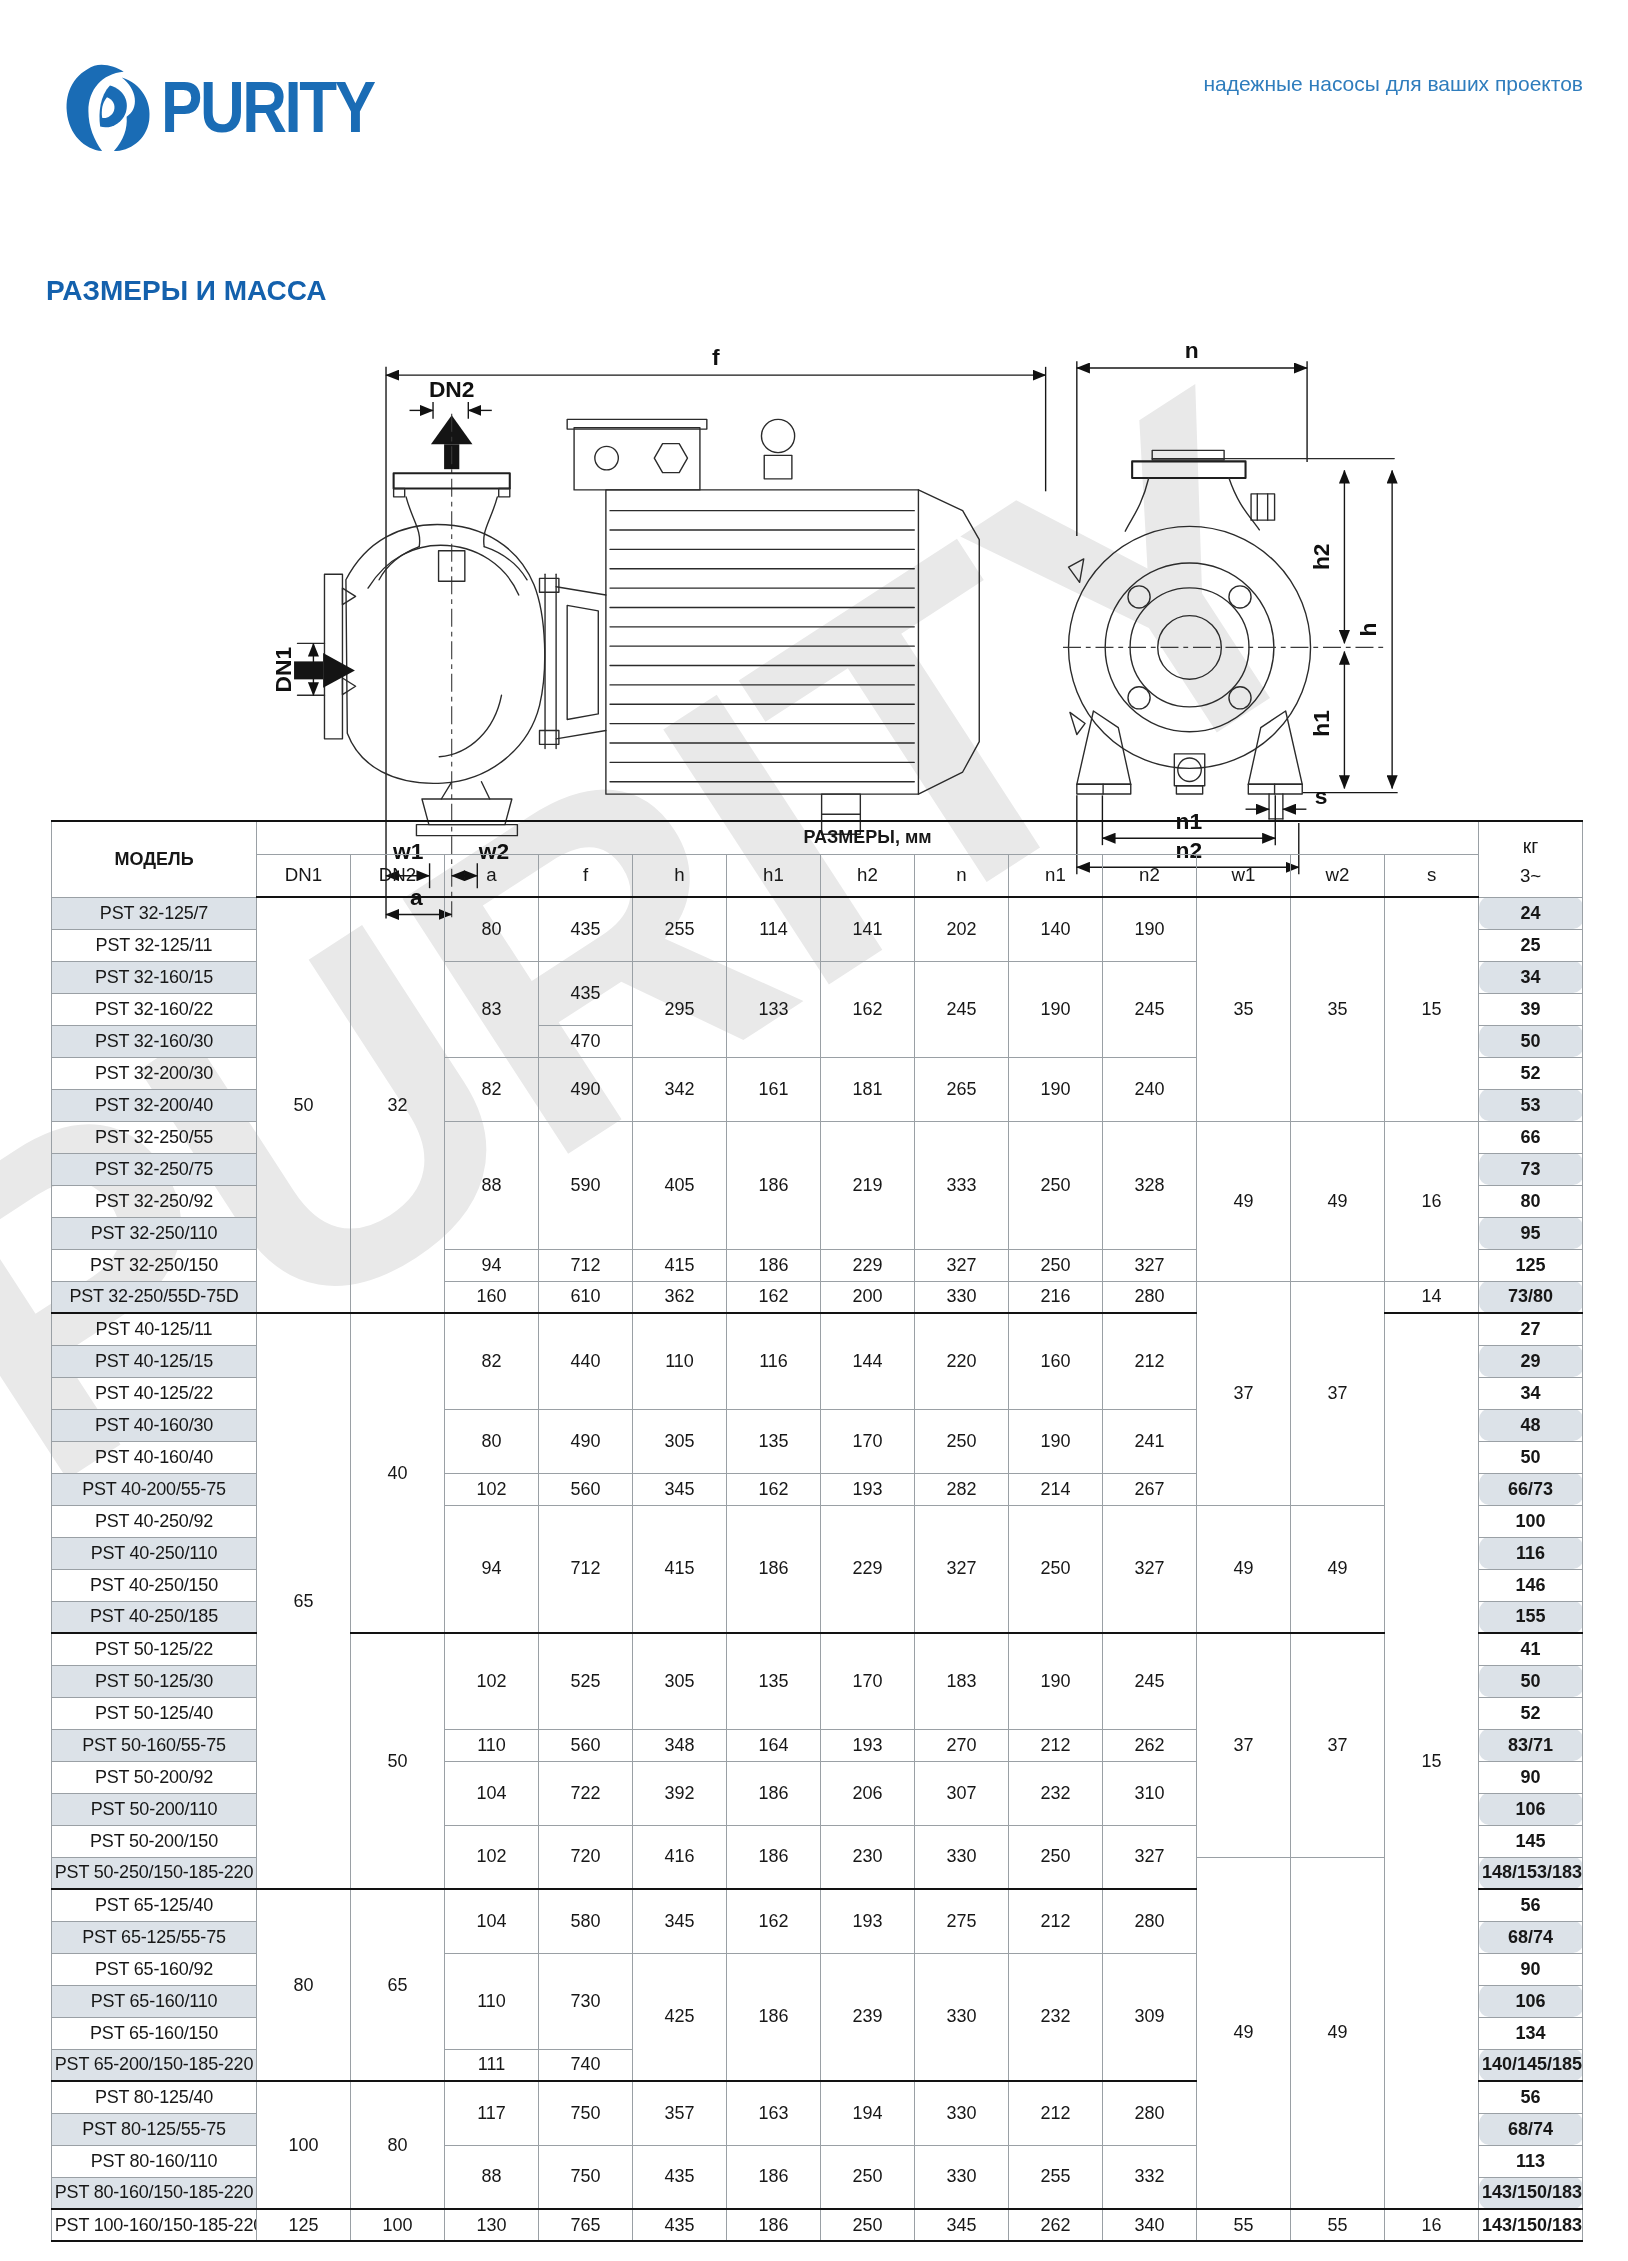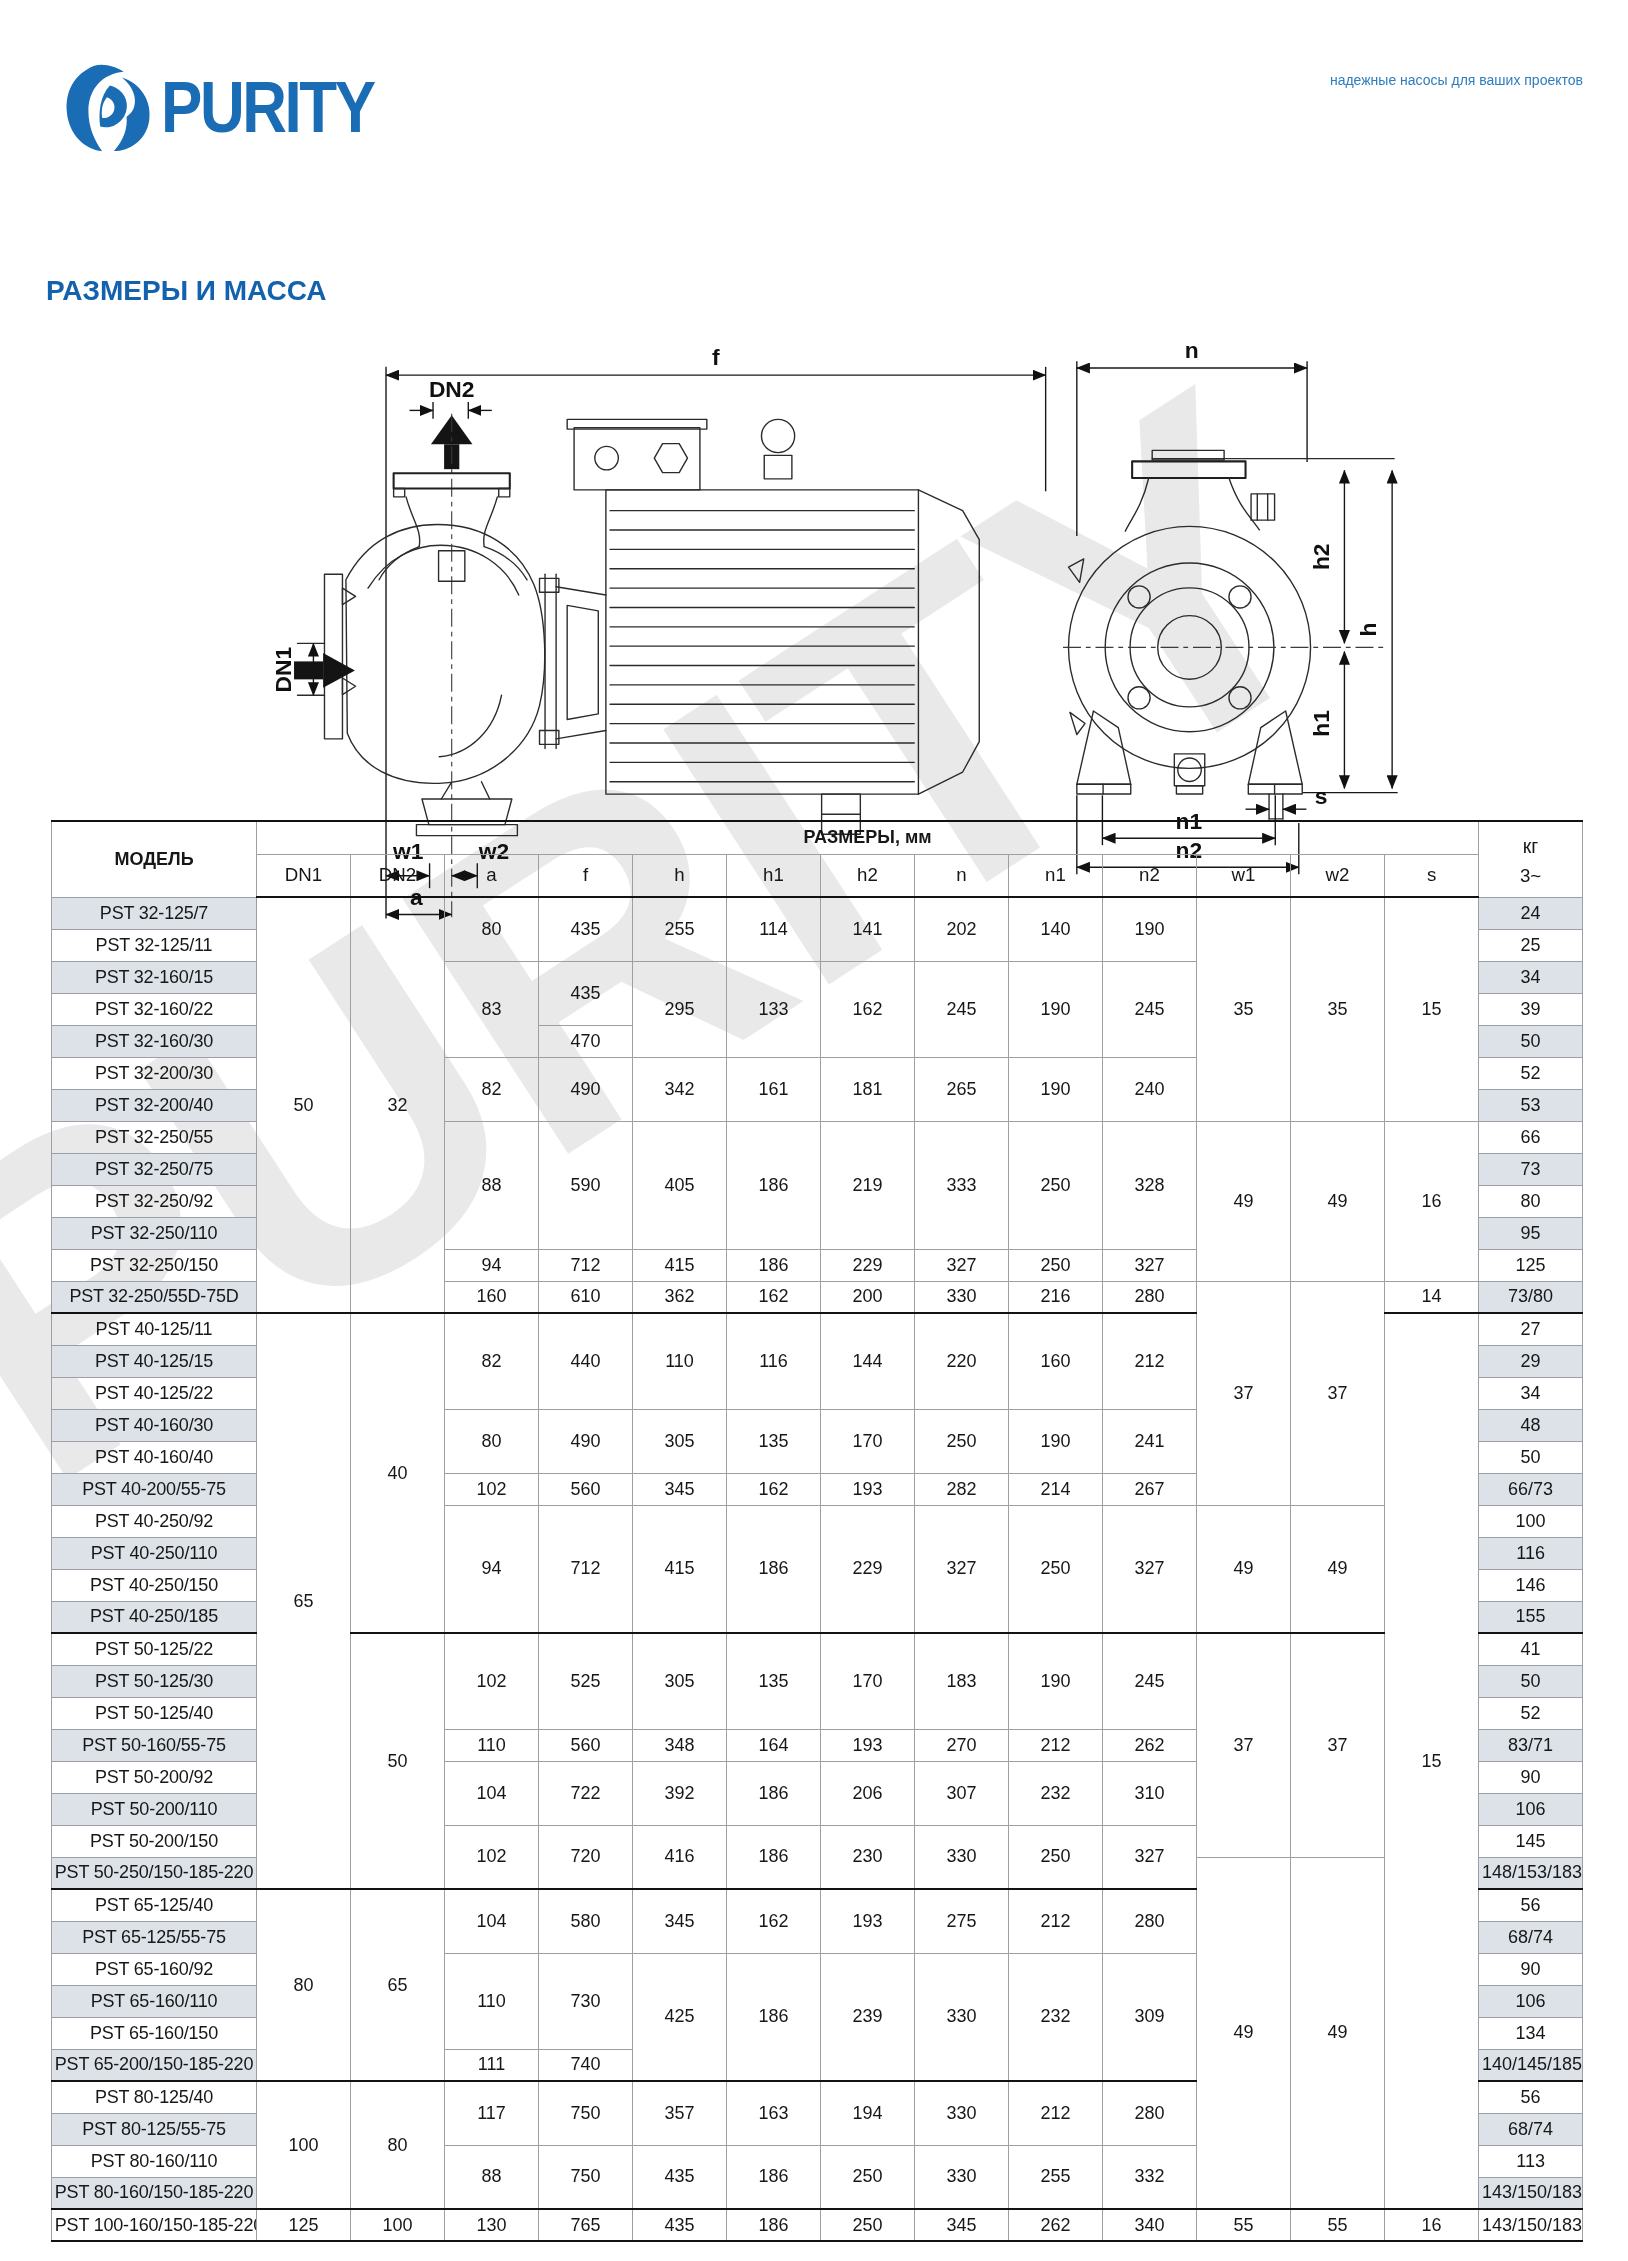--- a/index.html
+++ b/index.html
@@ -7,21 +7,21 @@
         font-family:"Liberation Sans",sans-serif;color:#1c1c1c;}
   
   .watermark{position:absolute;left:-41px;top:1113px;z-index:0;
     font-weight:800;font-size:442px;letter-spacing:-8.3px;color:#e9e9e9;white-space:nowrap;
     transform:rotate(-33deg);transform-origin:0 50%;user-select:none;}
   
   .logo{position:absolute;left:59px;top:58px;z-index:1;display:flex;align-items:center;}
   .logo-icon{width:98px;height:98px;}
   .logo-word{font-weight:800;font-size:72px;color:#1a6cb5;letter-spacing:-2.8px;
              transform:scaleX(.86);transform-origin:left center;margin-left:4.1px;}
-  .tagline{position:absolute;right:46px;top:72px;z-index:1;font-size:14px;color:#2f7dbd;}
+  .tagline{position:absolute;right:46px;top:72px;z-index:1;font-size:21px;color:#2f7dbd;}
   .heading{position:absolute;left:46px;top:275px;z-index:1;font-size:28px;font-weight:bold;color:#1461ad;}
   
   svg{overflow:visible;}
   .draw{position:absolute;z-index:1;}
   .d{stroke:#2b2b2b;stroke-width:2;fill:none;stroke-linejoin:round;stroke-linecap:round;}
   .d3{stroke:#1f1f1f;stroke-width:3;fill:none;stroke-linejoin:round;}
   .dim{stroke:#161616;stroke-width:2;fill:none;}
   .cl{stroke:#3a3a3a;stroke-width:1.6;stroke-dasharray:26 7 7 7;fill:none;}
   .blk{fill:#141414;stroke:none;}
   .lbl{font-family:"Liberation Sans",sans-serif;font-weight:700;font-size:33px;fill:#101010;}
@@ -36,21 +36,21 @@
   table.dims thead tr.sub{height:43px;}
   table.dims thead tr.sub th{border-bottom:2.8px solid #121212;font-weight:normal;font-size:18.7px;}
   th.h-model{font-weight:bold;font-size:19.4px;border-bottom:2.8px solid #121212;border-right:2.1px solid #161616;}
   th.h-dims{font-weight:bold;font-size:19.4px;}
   th.h-kg{border-bottom:2.8px solid #121212;border-left:2.1px solid #161616;}
   th.h-kg .kgl{font-weight:normal;font-size:19.4px;display:block;line-height:1.7;}
   th.h-kg .kgp{font-weight:normal;font-size:18.7px;display:block;line-height:1.4;}
   table.dims tbody tr{height:32px;}
   td.model{text-align:left;padding-left:9.7px;font-weight:normal;font-size:16.6px;
            border-right:2.1px solid #161616;letter-spacing:-0.2px;}
-  td.kg{font-weight:normal;font-size:17.3px;border-left:2.1px solid #161616;}
+  td.kg{font-weight:bold;font-size:17.3px;border-left:2.1px solid #161616;border-radius:10px;}
   td.shade{background:#dce2e8;}
   td.sec-end{border-bottom:2.1px solid #121212 !important;}
 </style>
 </head>
 <body>
 
 <div class="page">
 
   <div class="watermark">PURITY</div>
 

